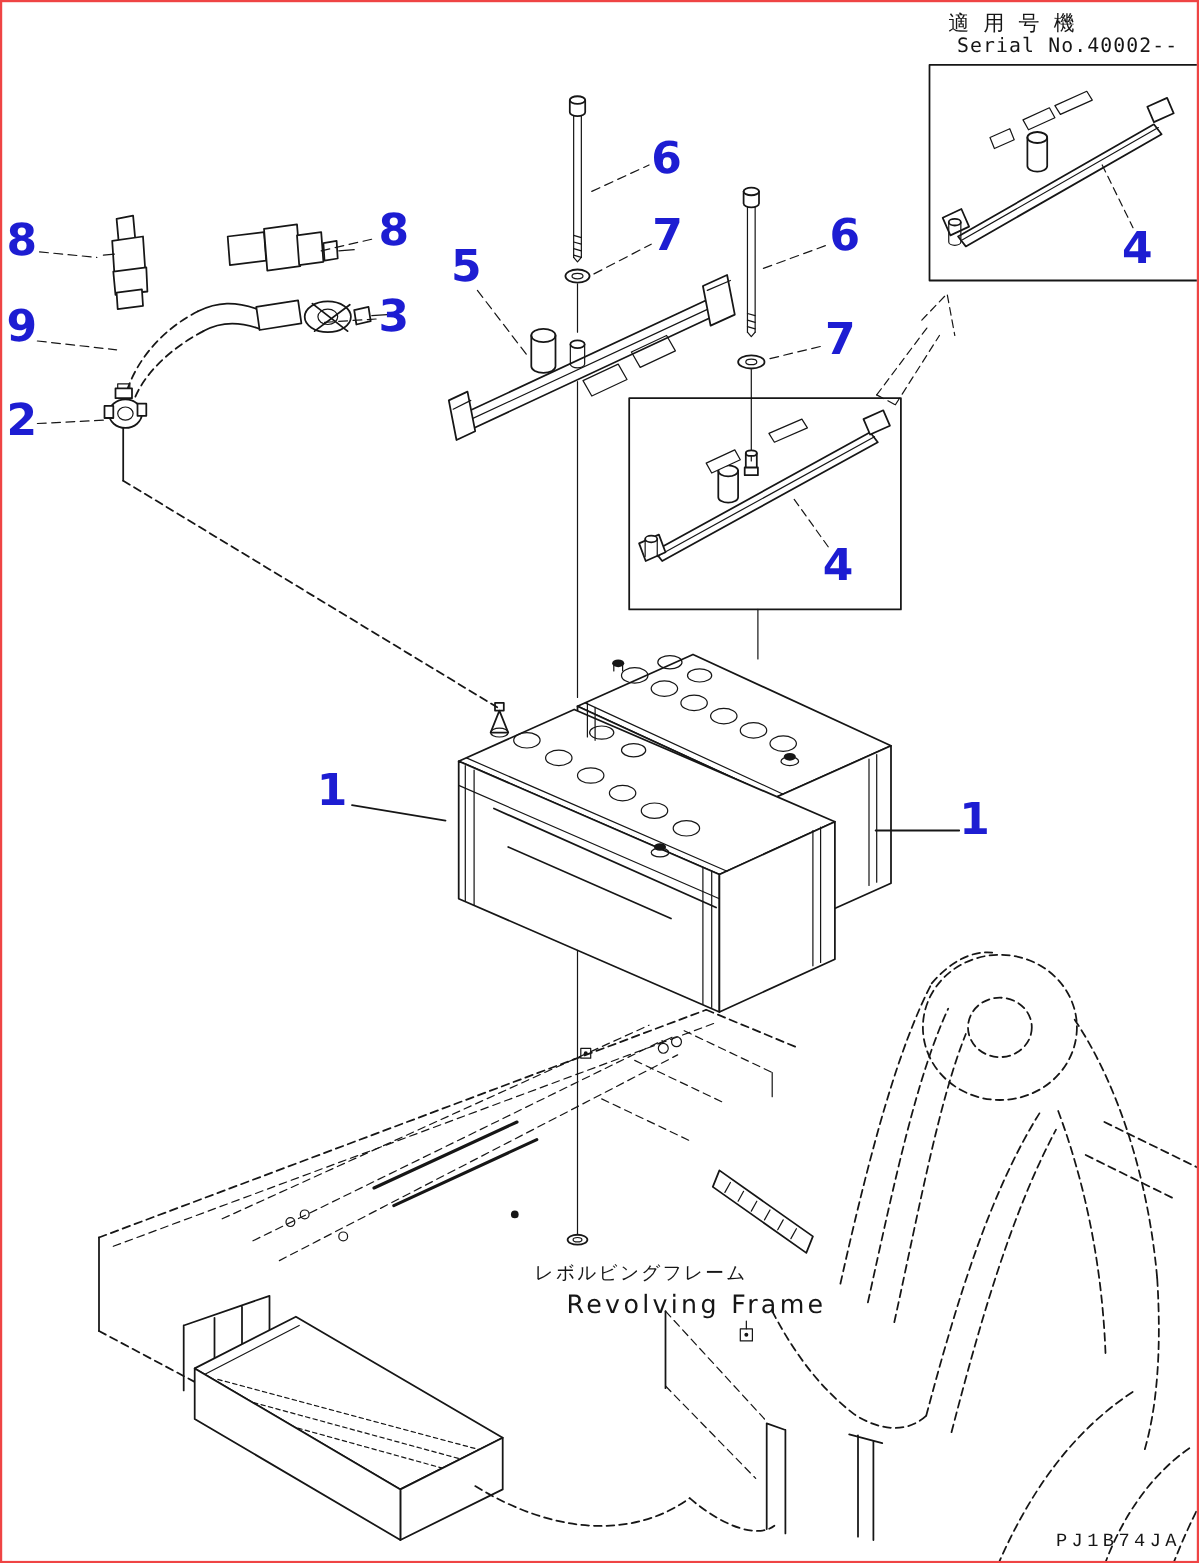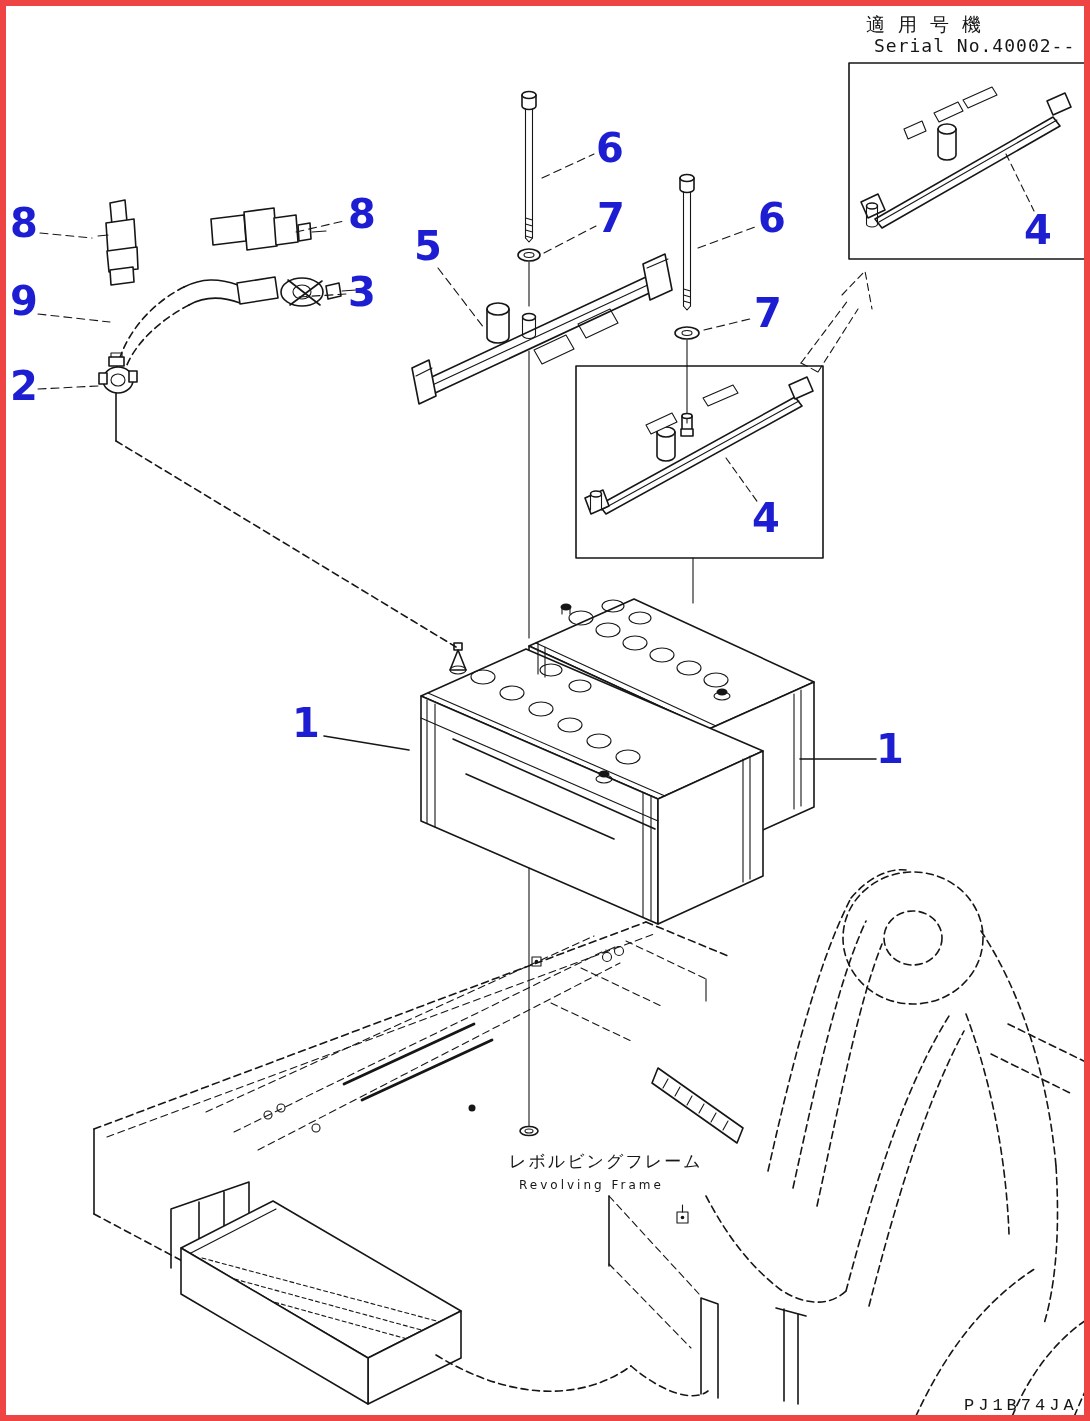--- a/index.html
+++ b/index.html
@@ -1,33 +1,33 @@
 <!DOCTYPE html>
 <html><head>
 <meta charset="utf-8">
 <style>
   html,body{margin:0;padding:0;background:#e8e8e8;}
   .page{
     position:relative;width:1090px;height:1421px;background:#ffffff;
-    border:6px solid #ef4444;box-sizing:border-box;overflow:hidden;
+    border:2px solid #ef4444;box-sizing:border-box;overflow:hidden;
     font-family:"DejaVu Sans",sans-serif;color:#161616;
   }
   .page svg{position:absolute;left:0;top:0;}
   .ln{stroke:#161616;fill:none;stroke-width:1.6;stroke-linecap:round;stroke-linejoin:round;}
   .thin{stroke-width:1.1;}
   .thick{stroke-width:2.8;}
   .d{stroke-dasharray:7 4.5;}
   .d2{stroke-dasharray:4 3;}
   .w{fill:#ffffff;}
   .blk{fill:#161616;stroke:none;}
   .abs{position:absolute;white-space:nowrap;}
   .hdr-jp{left:860px;top:6px;font-size:19px;letter-spacing:13px;}
   .hdr-serial{left:868px;top:29px;font-family:"DejaVu Sans Mono",monospace;font-size:18px;letter-spacing:1px;}
-  .cap-jp{left:503px;top:1144px;font-size:17px;letter-spacing:2px;text-align:right;}
-  .cap-en{left:513px;top:1172px;font-size:12px;letter-spacing:3px;}
+  .cap-jp{left:484px;top:1144px;font-size:17px;letter-spacing:2px;text-align:right;}
+  .cap-en{left:513px;top:1172px;font-size:23px;letter-spacing:3px;}
   .doc-code{left:958px;top:1390px;font-family:Liberation Mono, monospace;font-size:17px;letter-spacing:4px;}
   .callout{position:absolute;font-weight:700;font-size:40px;line-height:1;font-family:"DejaVu Sans",sans-serif;}
 </style>
 </head>
 <body>
 
 <div class="page">
 
   <svg width="1090" height="1421" viewBox="0 0 1090 1421">
 

